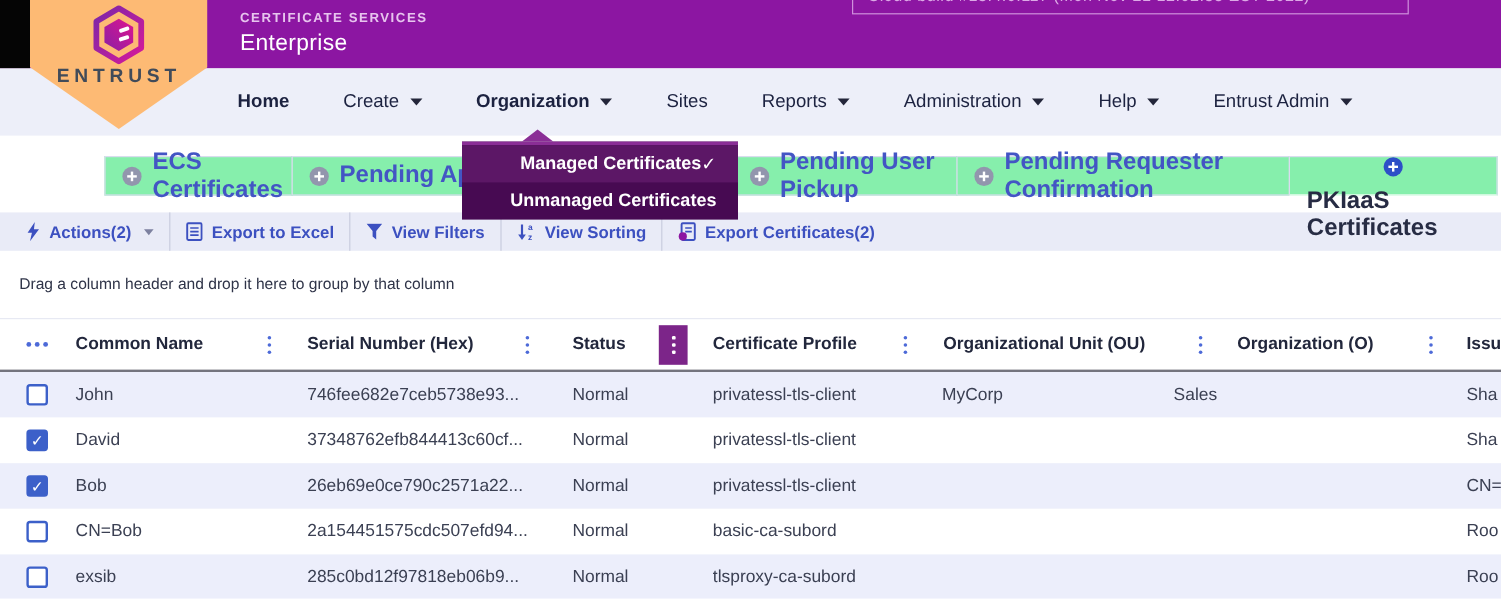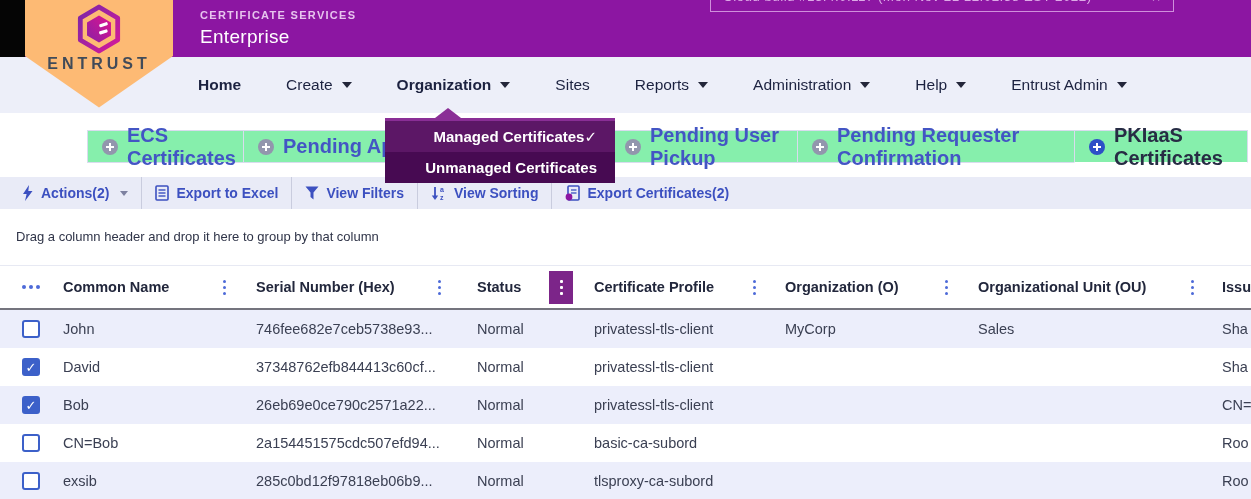--- a/index.html
+++ b/index.html
@@ -48,21 +48,21 @@
     padding:0 18px; color:#fff; font-size:15px; font-weight:600; cursor:default; }
   .menu-item.selected{ background:#5c1766; }
   .menu-check{ font-size:15px; font-weight:bold; }
 
   
   .tabstrip{ position:absolute; left:88px; top:130px; display:flex; z-index:5; }
   .tab{ height:33px; display:flex; align-items:center; gap:9px; padding:0 14px;
     background:#86efac; border:1px solid #d9dcee; margin-left:-1px;
     font-size:20px; font-weight:bold; color:#4355c4; cursor:default; }
   .tab.t1{ width:157px; } .tab.t2{ width:368px; } .tab.t3{ width:188px; } .tab.t4{ width:278px; } .tab.t5{ width:174px; }
-  .tab.active{ color:#272c44; border-bottom-color:#fff; }
+  .tab.active{ color:#272c44; border-bottom-color:#fff;flex-direction:column; }
   .plus-circle{ width:16px; height:16px; border-radius:50%; background:#9296ad; position:relative; flex:none; }
   .plus-circle::before, .plus-circle::after{ content:""; position:absolute; background:#fff; }
   .plus-circle::before{ left:4px; top:7px; width:8px; height:2px; }
   .plus-circle::after{ left:7px; top:4px; width:2px; height:8px; }
   .tab.active .plus-circle{ background:#2d4fc7; }
 
   
   .toolbar{ position:absolute; left:0; top:177px; width:100%; height:32px; background:#e9ebf7;
     display:flex; align-items:center; padding-left:22px; z-index:4; }
   .tb-btn{ display:flex; align-items:center; gap:7px; color:#3c50c0; font-size:14px; font-weight:bold; cursor:default; white-space:nowrap; }
@@ -290,30 +290,30 @@
           </span>
         </div>
       <div class="c c5">
           <span>Certificate Profile</span>
           <span class="vdots">
             <i></i>
             <i></i>
             <i></i>
           </span>
         </div>
+      <div class="c c7">
+          <span>Organizational Unit (OU)</span>
+          <span class="vdots">
+            <i></i>
+            <i></i>
+            <i></i>
+          </span>
+        </div>
       <div class="c c6">
           <span>Organization (O)</span>
-          <span class="vdots">
-            <i></i>
-            <i></i>
-            <i></i>
-          </span>
-        </div>
-      <div class="c c7">
-          <span>Organizational Unit (OU)</span>
           <span class="vdots">
             <i></i>
             <i></i>
             <i></i>
           </span>
         </div>
       <div class="c c8">
           <span>Issu</span>
         </div>
     </div>

